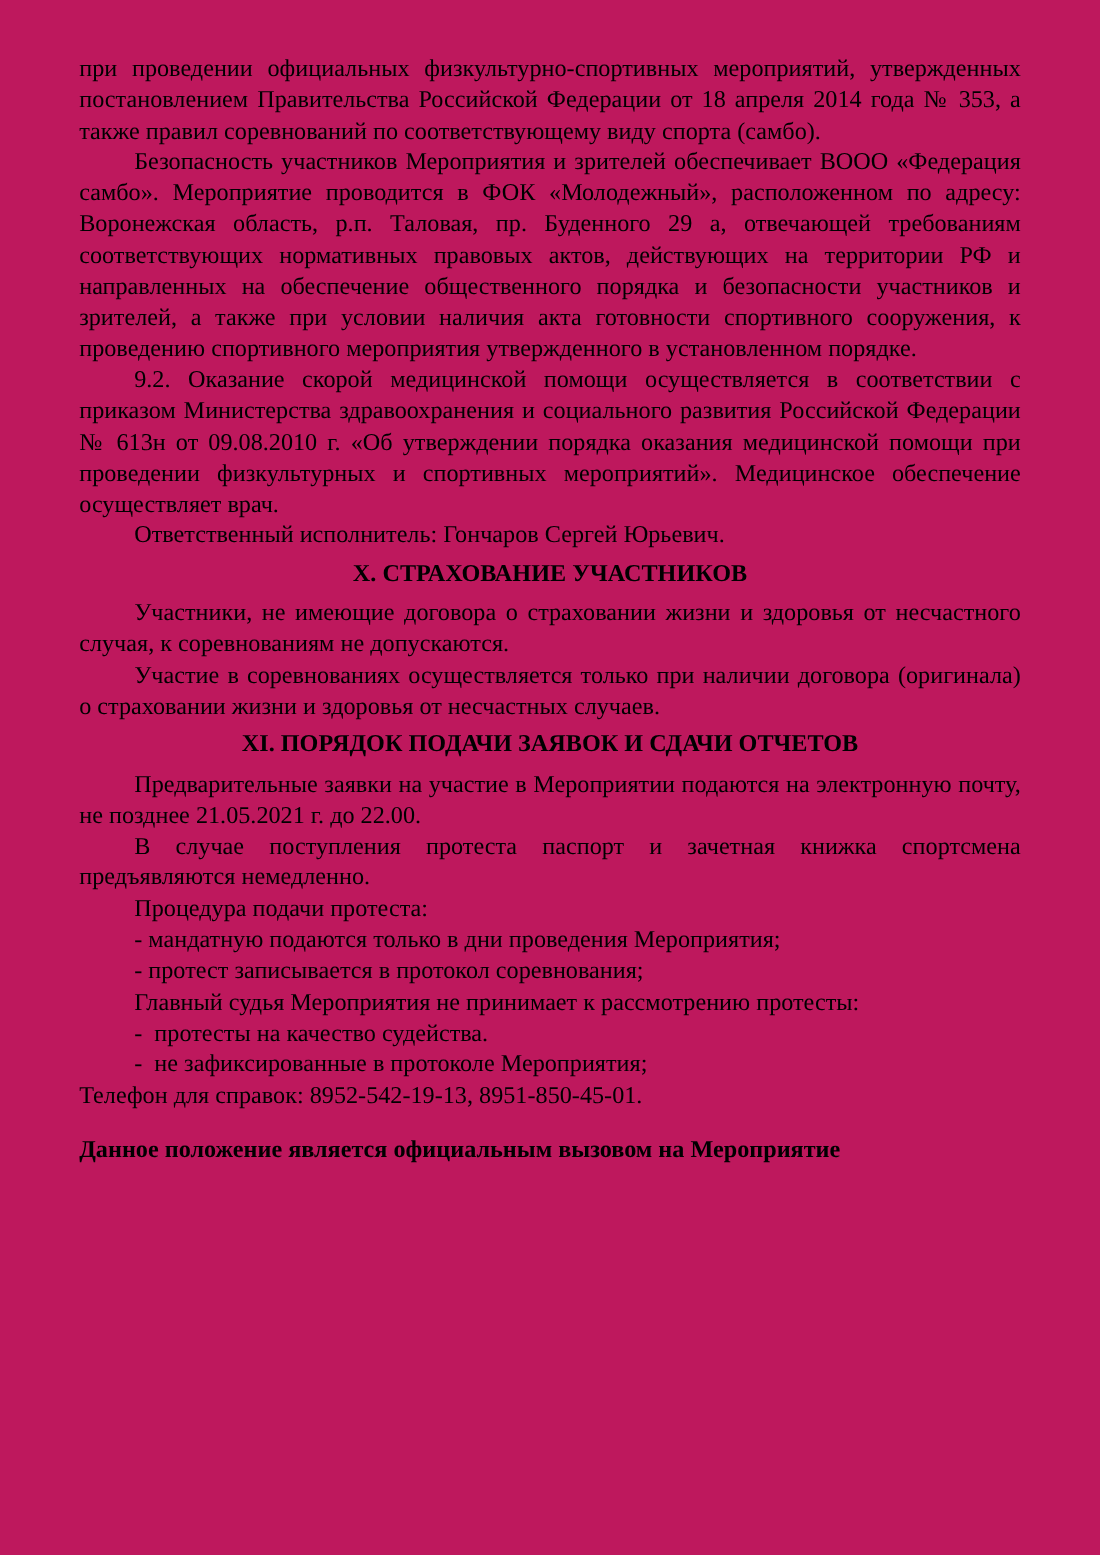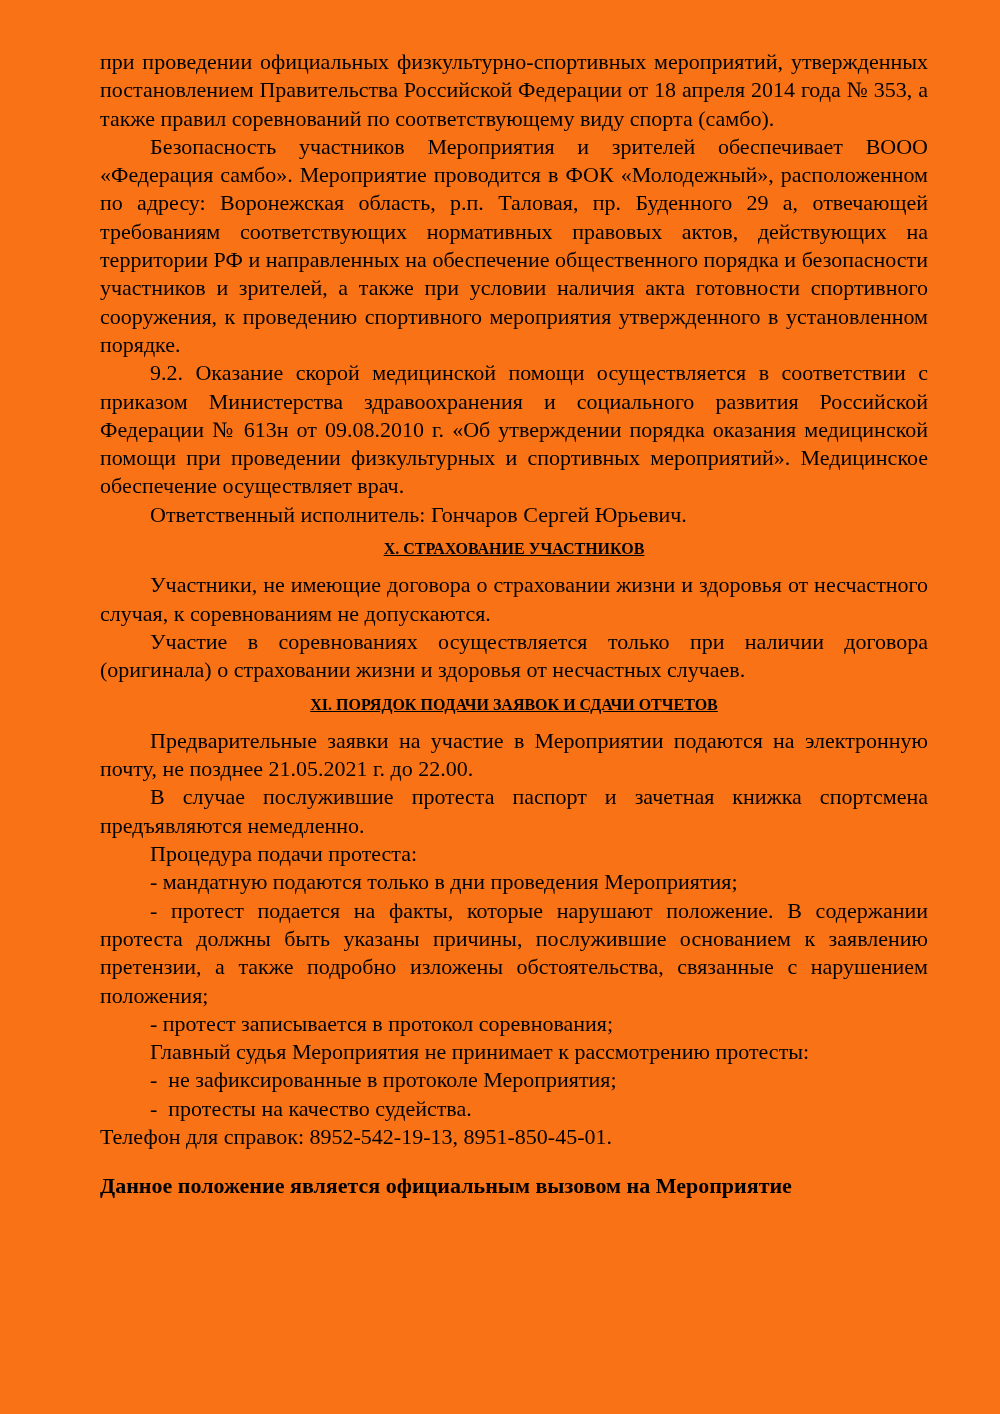--- a/index.html
+++ b/index.html
@@ -5,66 +5,64 @@
   html, body {
     margin: 0;
     padding: 0;
     background: #ffffff;
   }
   .page {
     position: relative;
     width: 1000px;
     height: 1414px;
     margin: 0 auto;
-    background: #f97316;
+    background: #be185d;
     box-sizing: border-box;
-    padding: 48px 72px 40px 100px;
+    padding: 48px 72px 40px 72px;
     overflow: hidden;
     font-family: "Liberation Serif", "DejaVu Serif", serif;
     font-size: 22px;
     line-height: 28.3px;
     color: #000000;
   }
   .page p {
     margin: 0;
     text-align: justify;
   }
   .ind {
     text-indent: 50px;
   }
   .hd {
     margin: 6px 0 8px 0;
-    font-size: 16px;
+    font-size: 22px;
     line-height: 28.3px;
     font-weight: bold;
     text-align: center;
-    text-decoration: underline;
   }
   .closing {
     margin-top: 21px !important;
     font-weight: bold;
     text-align: right;
   }
 </style>
 </head>
 <body>
 
 <div class="page">
   <p class="body-par">при проведении официальных физкультурно-спортивных мероприятий, утвержденных постановлением Правительства Российской Федерации от 18 апреля 2014 года № 353, а также правил соревнований по соответствующему виду спорта (самбо).</p>
   <p class="ind">Безопасность участников Мероприятия и зрителей обеспечивает ВООО «Федерация самбо». Мероприятие проводится в ФОК «Молодежный», расположенном по адресу: Воронежская область, р.п. Таловая, пр. Буденного 29 а, отвечающей требованиям соответствующих нормативных правовых актов, действующих на территории РФ и направленных на обеспечение общественного порядка и безопасности участников и зрителей, а также при условии наличия акта готовности спортивного сооружения, к проведению спортивного мероприятия утвержденного в установленном порядке.</p>
   <p class="ind">9.2. Оказание скорой медицинской помощи осуществляется в соответствии с приказом Министерства здравоохранения и социального развития Российской Федерации № 613н от 09.08.2010 г. «Об утверждении порядка оказания медицинской помощи при проведении физкультурных и спортивных мероприятий». Медицинское обеспечение осуществляет врач.</p>
   <p class="ind">Ответственный исполнитель: Гончаров Сергей Юрьевич.</p>
   <h2 class="hd">X. СТРАХОВАНИЕ УЧАСТНИКОВ</h2>
   <p class="ind">Участники, не имеющие договора о страховании жизни и здоровья от несчастного случая, к соревнованиям не допускаются.</p>
   <p class="ind">Участие в соревнованиях осуществляется только при наличии договора (оригинала) о страховании жизни и здоровья от несчастных случаев.</p>
   <h2 class="hd">XI. ПОРЯДОК ПОДАЧИ ЗАЯВОК И СДАЧИ ОТЧЕТОВ</h2>
   <p class="ind">Предварительные заявки на участие в Мероприятии подаются на электронную почту, не позднее 21.05.2021 г. до 22.00.</p>
-  <p class="ind">В случае послужившие протеста паспорт и зачетная книжка спортсмена предъявляются немедленно.</p>
+  <p class="ind">В случае поступления протеста паспорт и зачетная книжка спортсмена предъявляются немедленно.</p>
   <p class="ind">Процедура подачи протеста:</p>
   <p class="ind">- мандатную подаются только в дни проведения Мероприятия;</p>
-  <p class="ind">- протест подается на факты, которые нарушают положение. В содержании протеста должны быть указаны причины, послужившие основанием к заявлению претензии, а также подробно изложены обстоятельства, связанные с нарушением положения;</p>
   <p class="ind">- протест записывается в протокол соревнования;</p>
   <p class="ind">Главный судья Мероприятия не принимает к рассмотрению протесты:</p>
+  <p class="ind">-&nbsp; протесты на качество судейства.</p>
   <p class="ind">-&nbsp; не зафиксированные в протоколе Мероприятия;</p>
-  <p class="ind">-&nbsp; протесты на качество судейства.</p>
   <p>Телефон для справок: 8952-542-19-13, 8951-850-45-01.</p>
   <p class="closing">Данное положение является официальным вызовом на Мероприятие</p>
 </div>
 
 </body></html>

